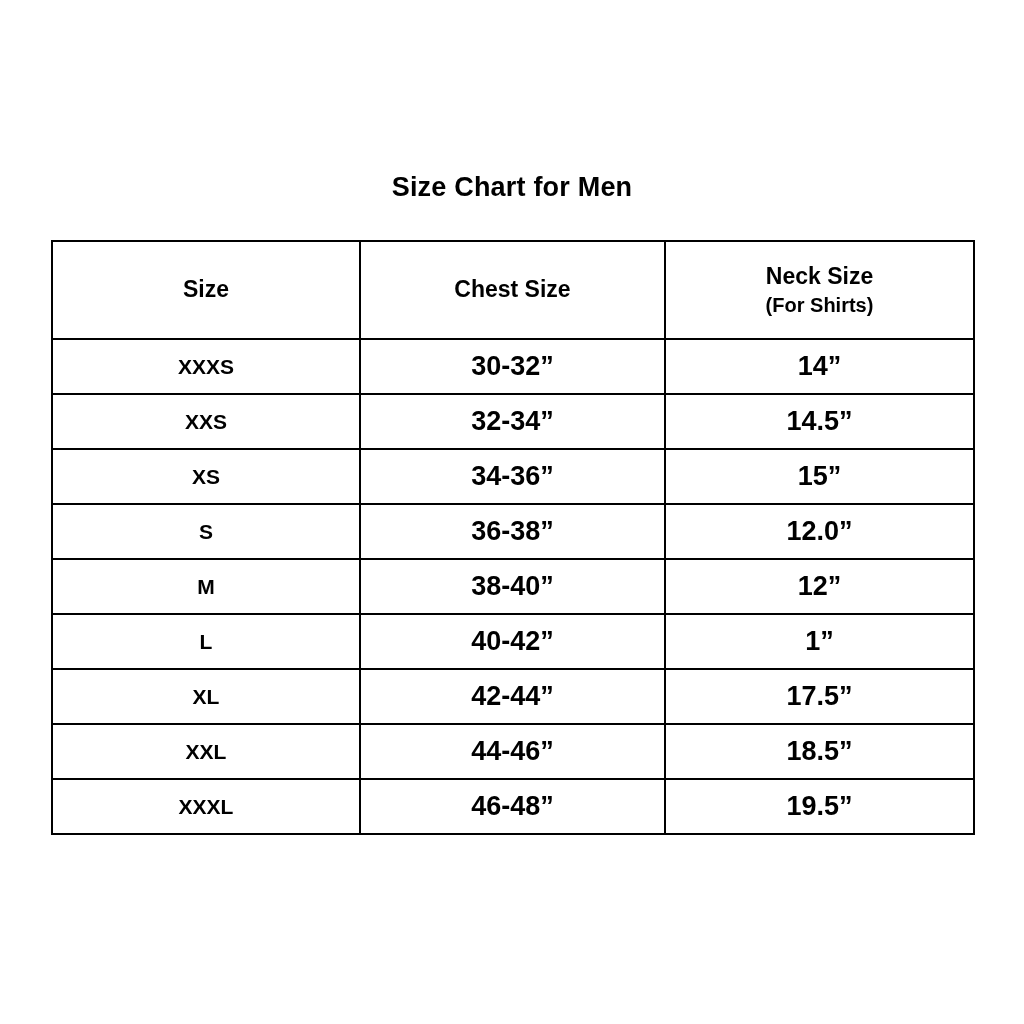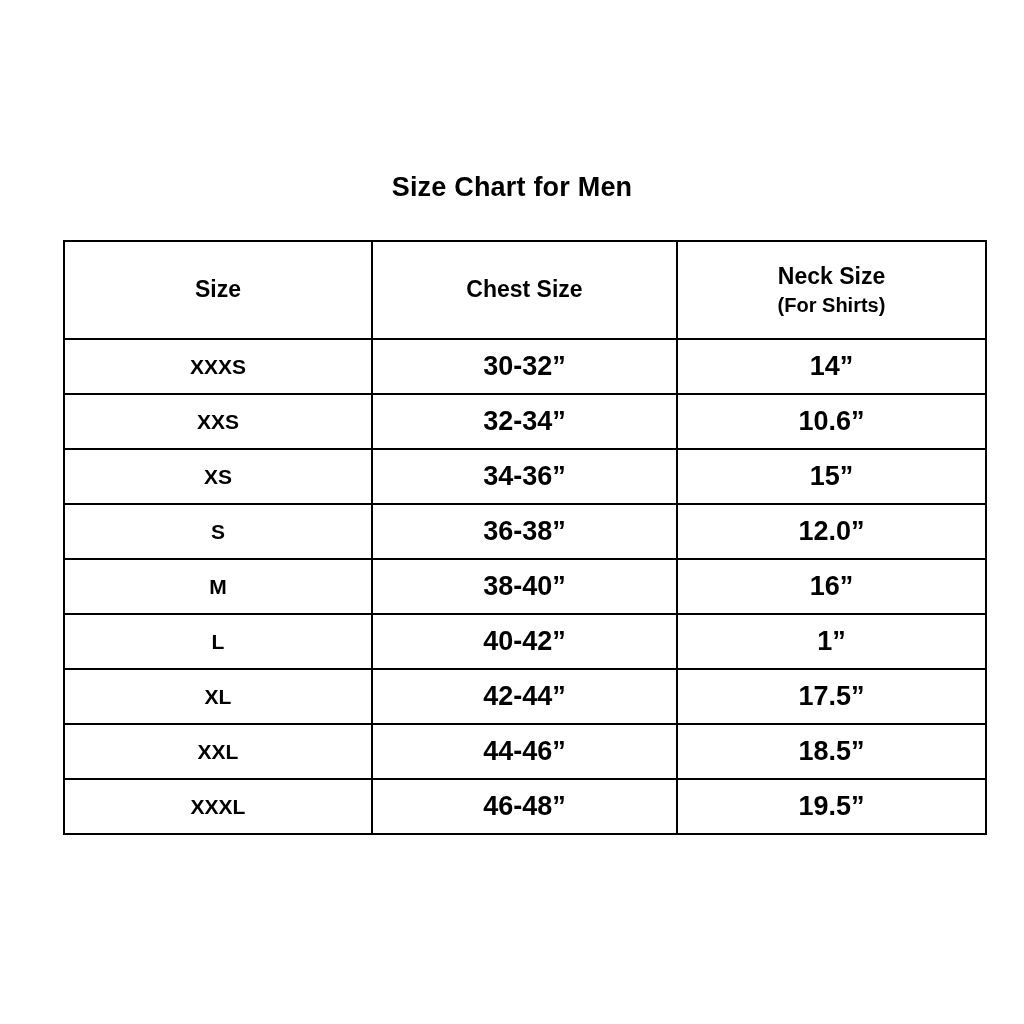--- a/index.html
+++ b/index.html
@@ -26,21 +26,21 @@
     left: 0;
     width: 1024px;
     text-align: center;
     font-size: 27px;
     font-weight: bold;
     letter-spacing: 0.2px;
   }
   .table-wrap {
     position: absolute;
     top: 240px;
-    left: 63px;
+    left: 51px;
     width: 922px;
   }
   table.size-table {
     border-collapse: collapse;
     width: 922px;
     table-layout: fixed;
   }
   table.size-table td, table.size-table th {
     border: 2px solid #000000;
     text-align: center;
@@ -101,36 +101,36 @@
       </thead>
       <tbody>
         <tr>
           <td class="size-cell">XXXS</td>
           <td>30-32”</td>
           <td>14”</td>
         </tr>
         <tr>
           <td class="size-cell">XXS</td>
           <td>32-34”</td>
-          <td>10.6”</td>
+          <td>14.5”</td>
         </tr>
         <tr>
           <td class="size-cell">XS</td>
           <td>34-36”</td>
           <td>15”</td>
         </tr>
         <tr>
           <td class="size-cell">S</td>
           <td>36-38”</td>
           <td>12.0”</td>
         </tr>
         <tr>
           <td class="size-cell">M</td>
           <td>38-40”</td>
-          <td>16”</td>
+          <td>12”</td>
         </tr>
         <tr>
           <td class="size-cell">L</td>
           <td>40-42”</td>
           <td>1”</td>
         </tr>
         <tr>
           <td class="size-cell">XL</td>
           <td>42-44”</td>
           <td>17.5”</td>

